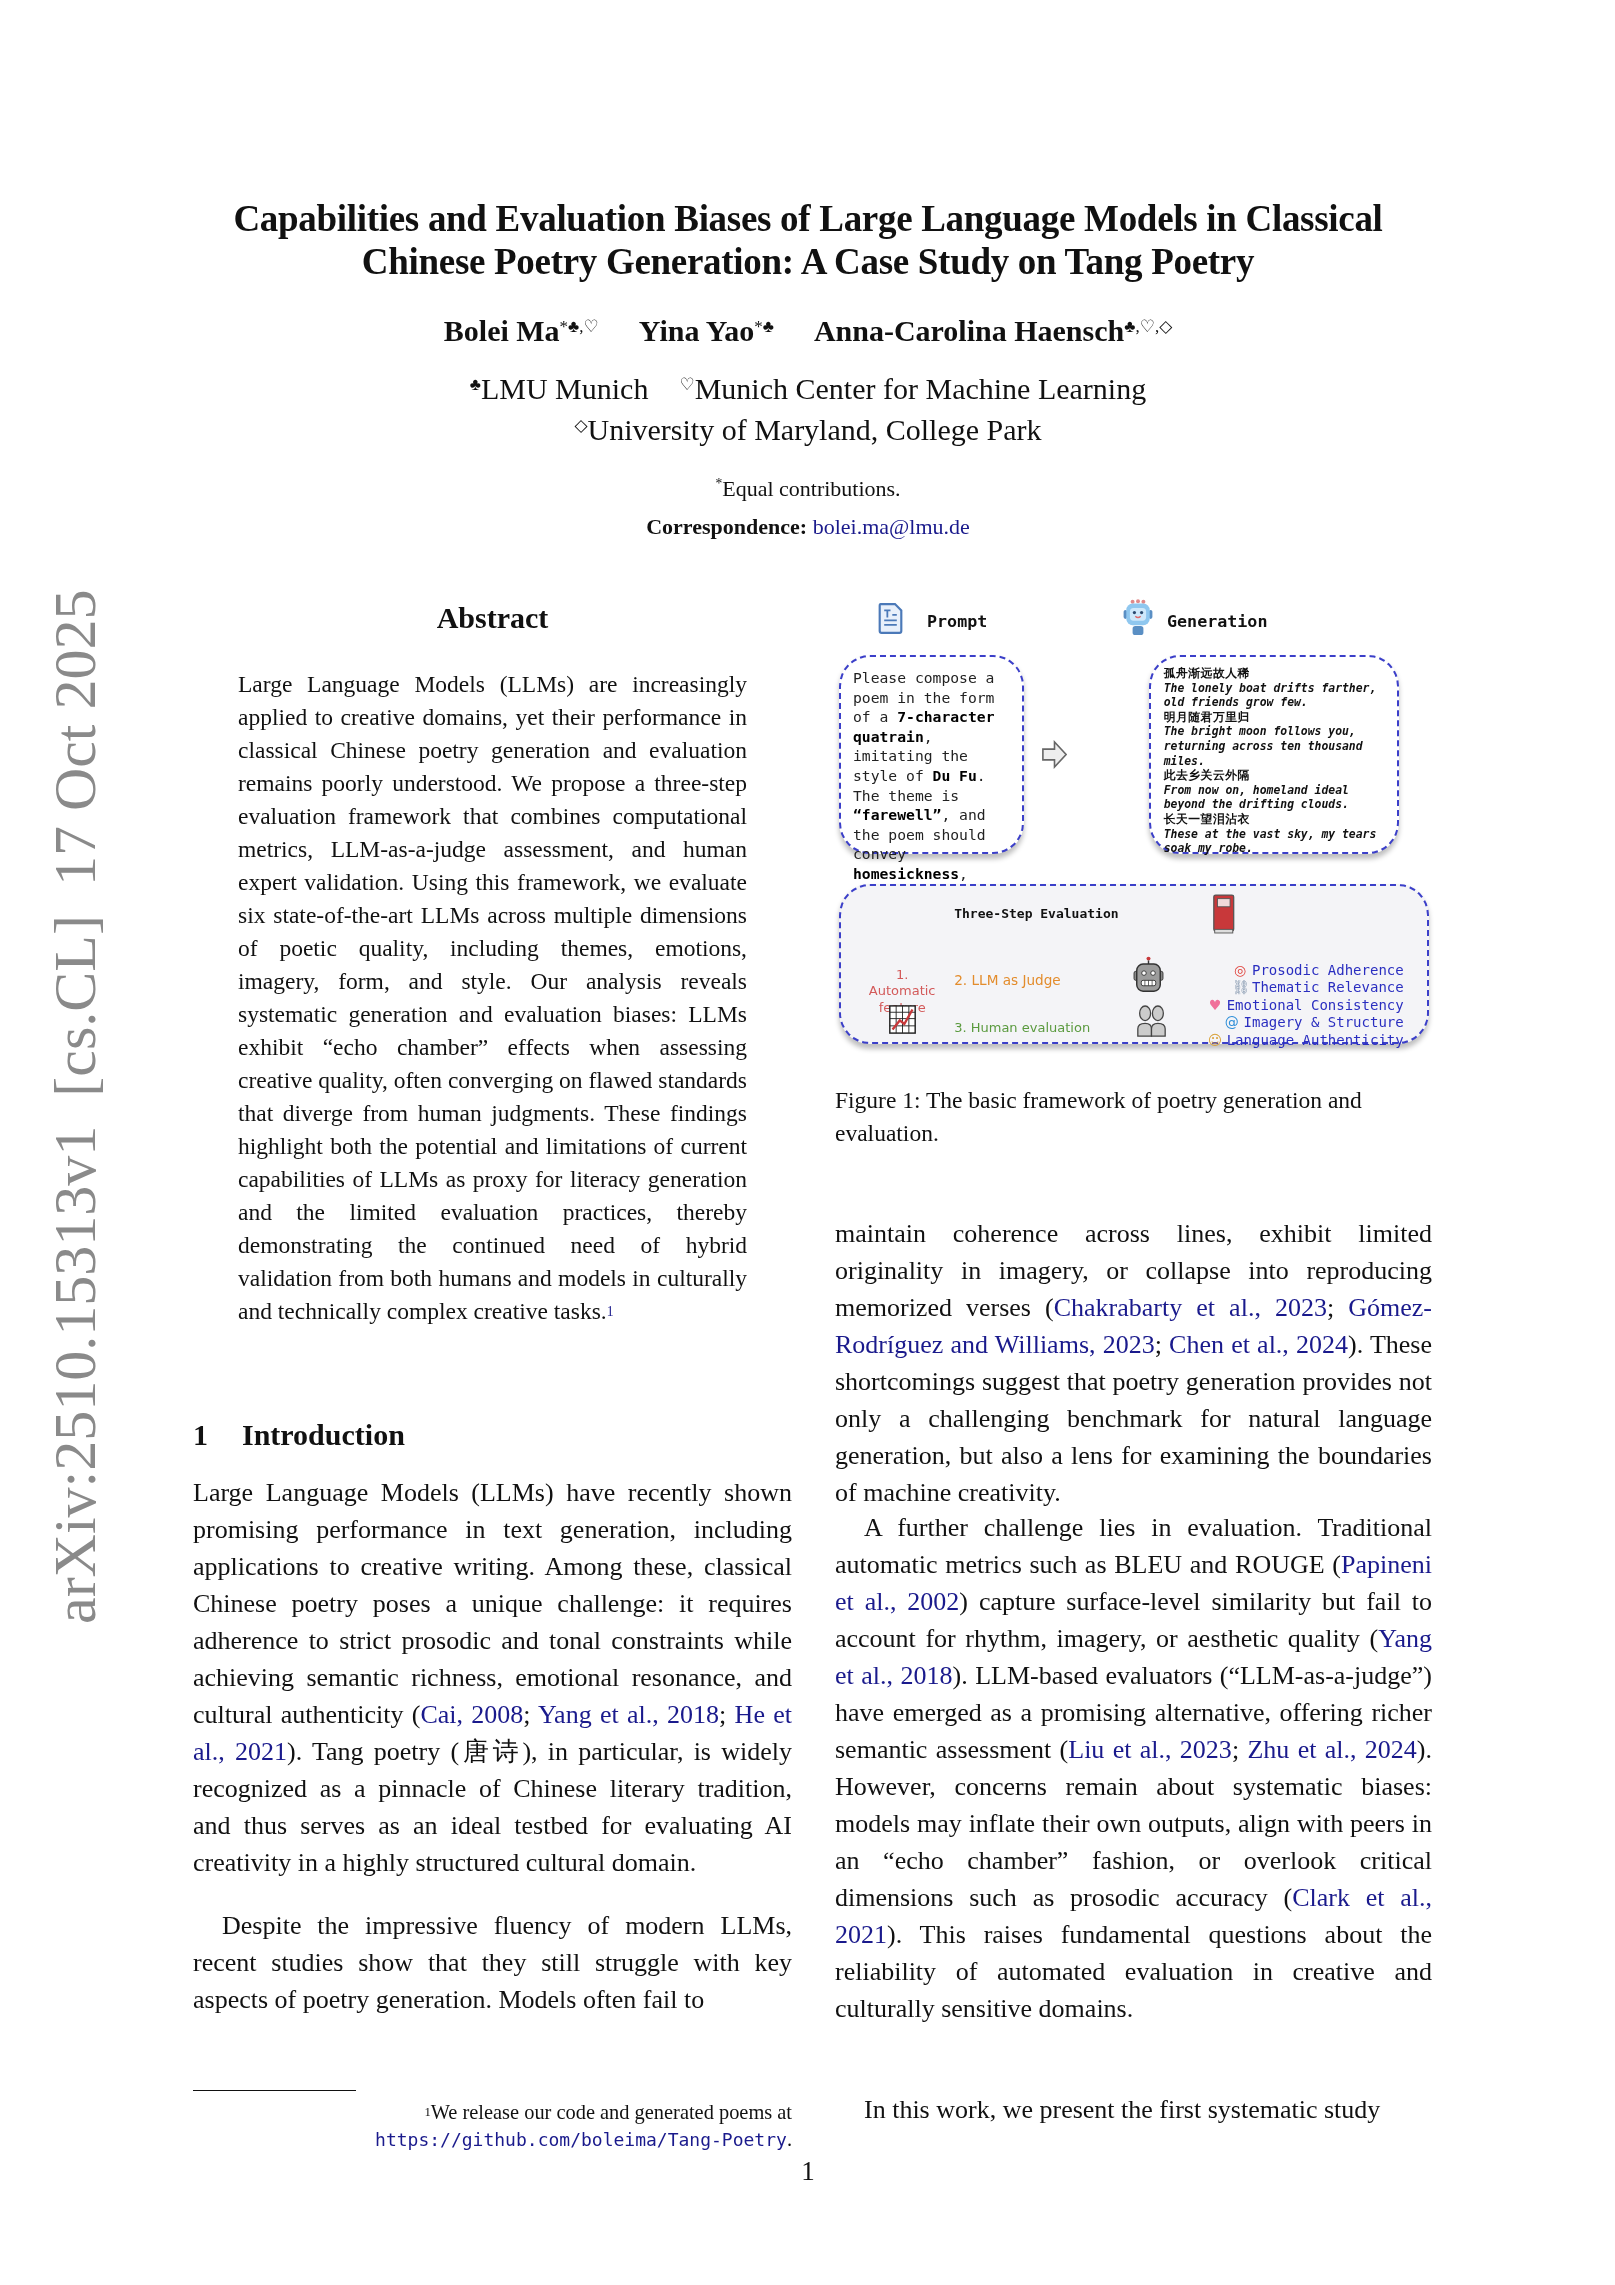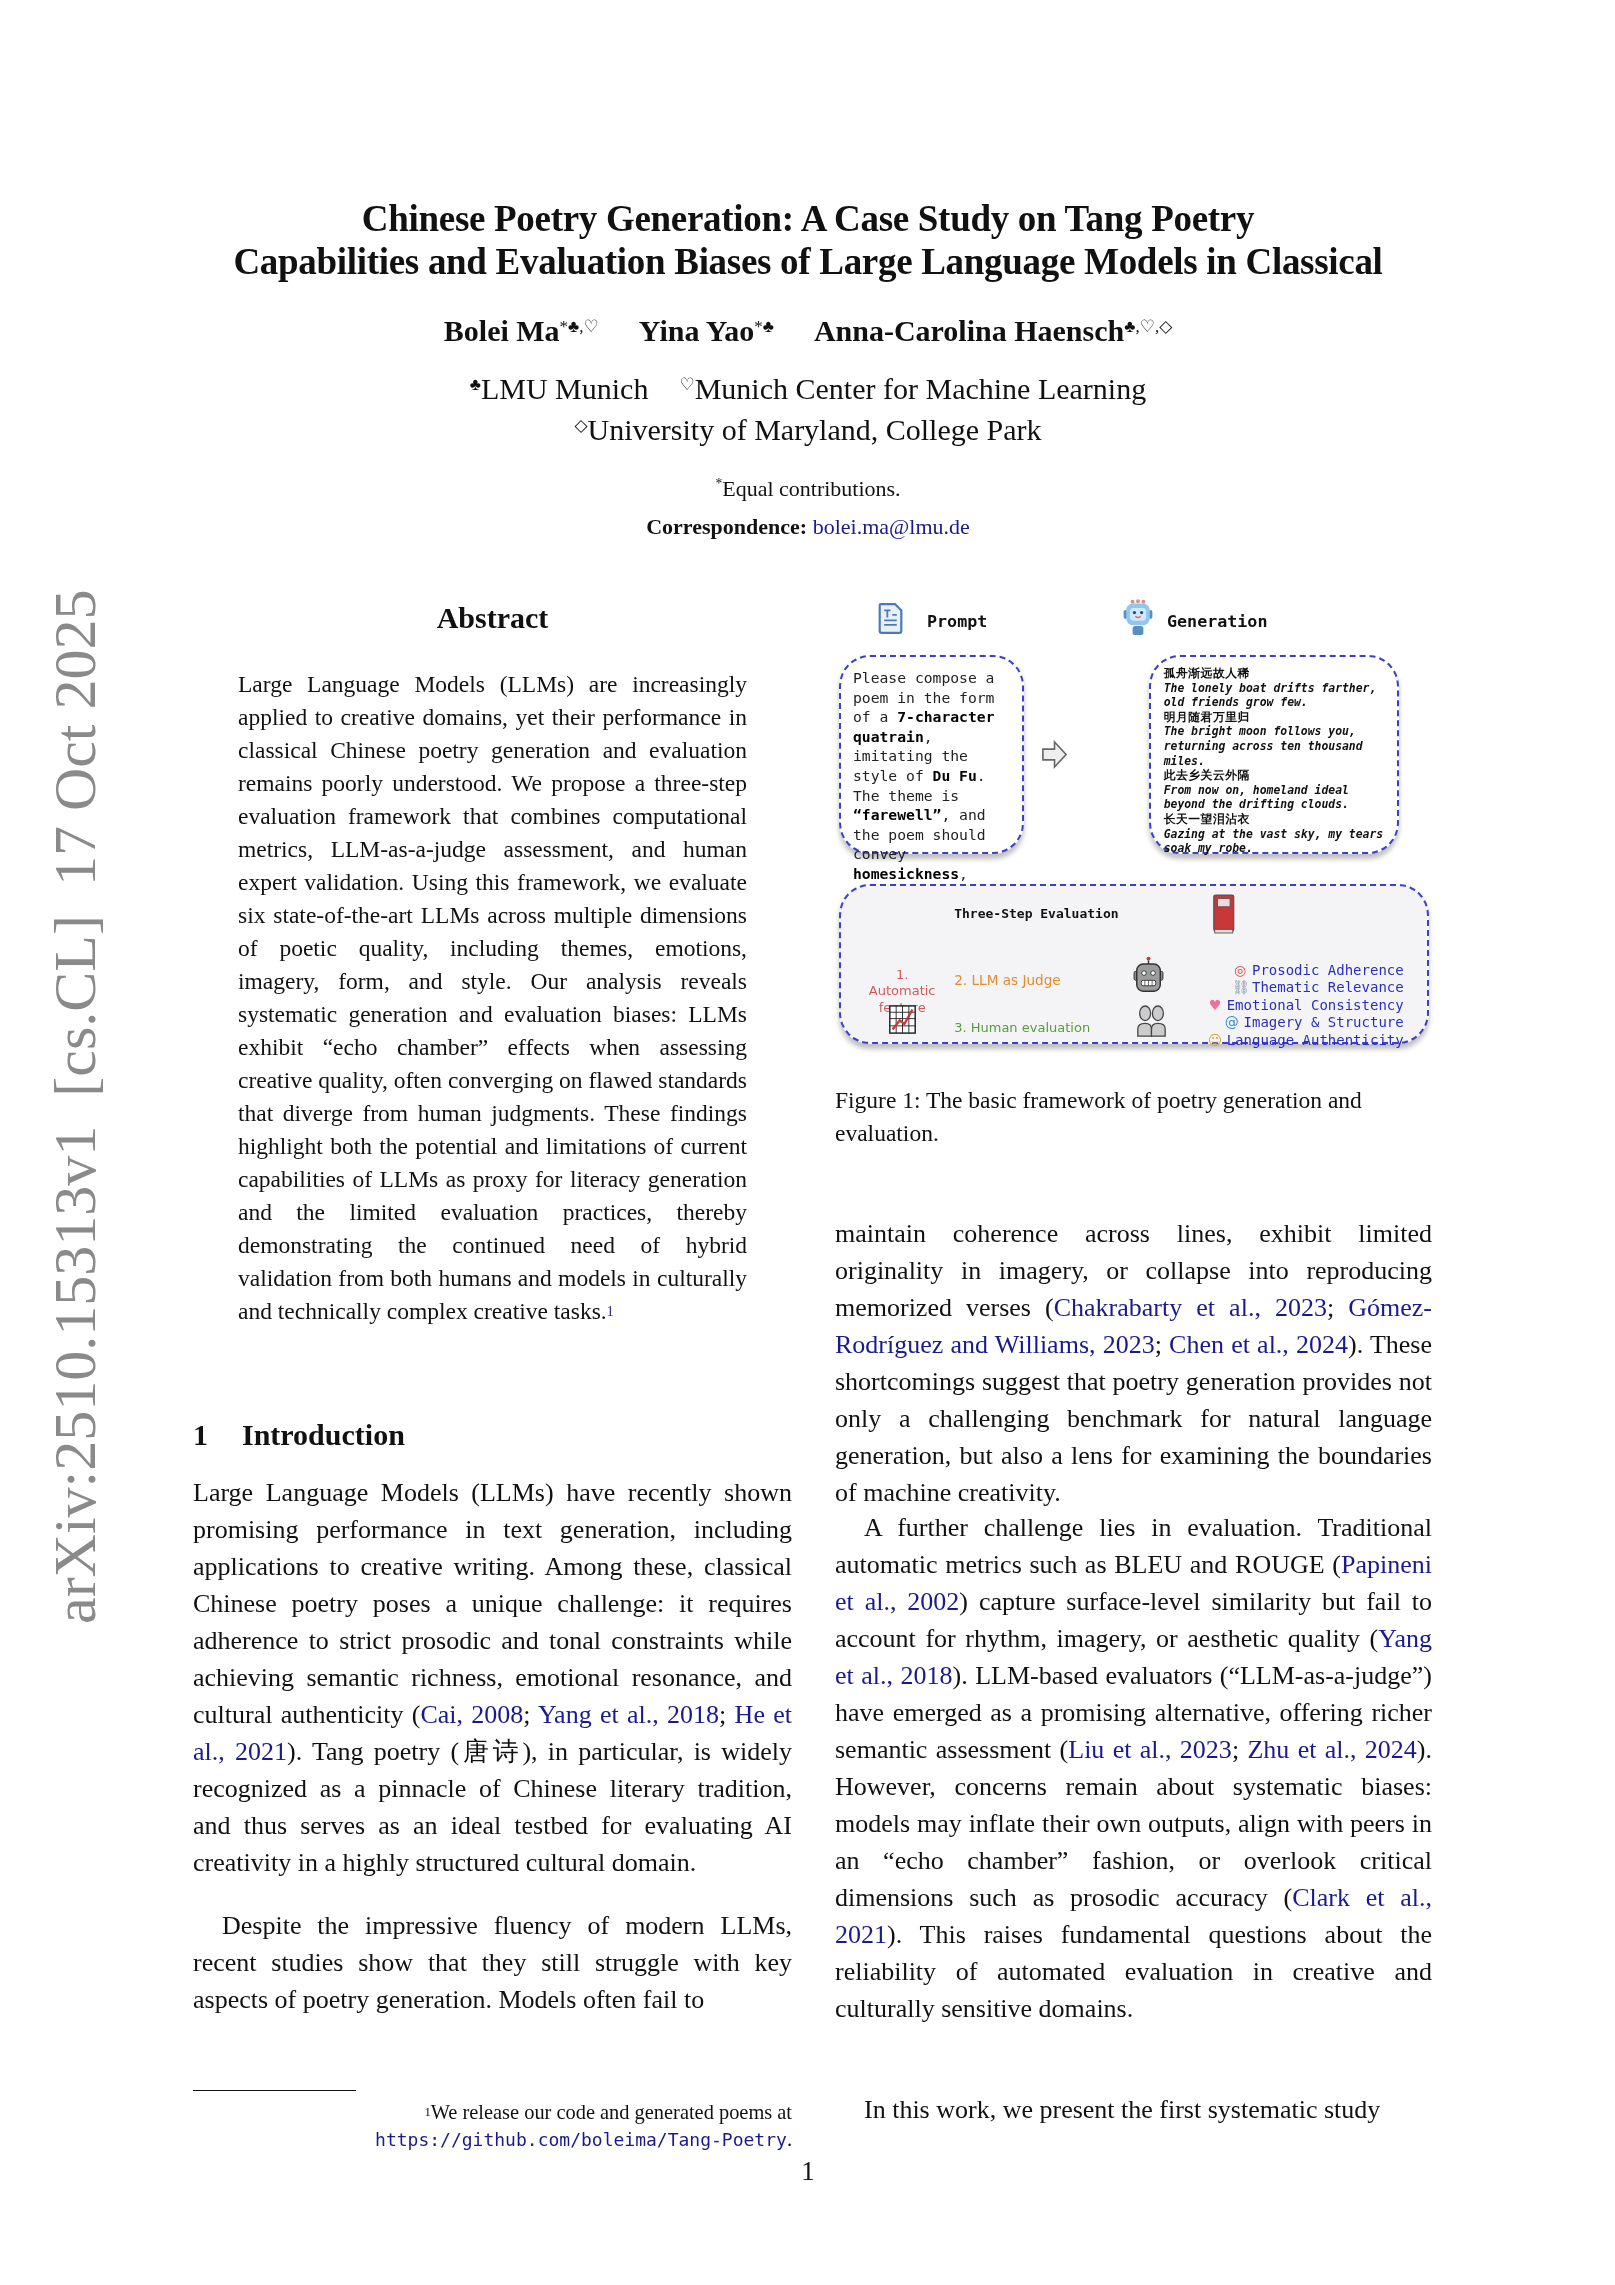--- a/index.html
+++ b/index.html
@@ -54,22 +54,22 @@
   .caption { left:835px; width:597px; top:1084px; font-size:23.5px; line-height:33px; }
 </style>
 </head>
 <body>
 
 <div class="abs arxiv">
   <span>arXiv:2510.15313v1</span><span class="gap"></span><span>[cs.CL]</span><span class="gap"></span><span>17 Oct 2025</span>
 </div>
 
 <div class="abs title">
+  <div>Capabilities and Evaluation Biases of Large Language Models in Classical</div>
   <div>Chinese Poetry Generation: A Case Study on Tang Poetry</div>
-  <div>Capabilities and Evaluation Biases of Large Language Models in Classical</div>
 </div>
 
 <div class="abs authors">
   <span class="au"><span>Bolei Ma</span><sup>*♣,♡</sup></span>
   <span class="au"><span>Yina Yao</span><sup>*♣</sup></span>
   <span class="au"><span>Anna-Carolina Haensch</span><sup>♣,♡,◇</sup></span>
 </div>
 
 <div class="abs aff" style="top:371px;">
   <span><sup>♣</sup><span>LMU Munich</span></span><span class="sep"></span><span><sup>♡</sup><span>Munich Center for Machine Learning</span></span>
@@ -131,21 +131,21 @@
     <div>
         <div class="zh">明月随君万里归</div>
         <div class="en">The bright moon follows you, returning across ten thousand miles.</div>
       </div>
     <div>
         <div class="zh">此去乡关云外隔</div>
         <div class="en">From now on, homeland ideal beyond the drifting clouds.</div>
       </div>
     <div>
         <div class="zh">长天一望泪沾衣</div>
-        <div class="en">Gazing at the vast sky, my tears soak my robe.</div>
+        <div class="en">These at the vast sky, my tears soak my robe.</div>
       </div>
   </div>
 
   <div class="dashbox eval-box">
     <div class="eval-title">Three-Step Evaluation</div>
     <svg class="abs" style="left:371px;top:7.2px;" width="23.5" height="42" viewBox="0 0 26 46">
       <rect x="2" y="2" width="22" height="40" rx="2" fill="#c8383a" stroke="#555" stroke-width="1.4"></rect>
       <rect x="6" y="6" width="14" height="9" fill="#f2d8d8" stroke="#555" stroke-width="1"></rect>
       <rect x="3" y="40" width="20" height="4" fill="#ddd" stroke="#555" stroke-width="1"></rect>
     </svg>

